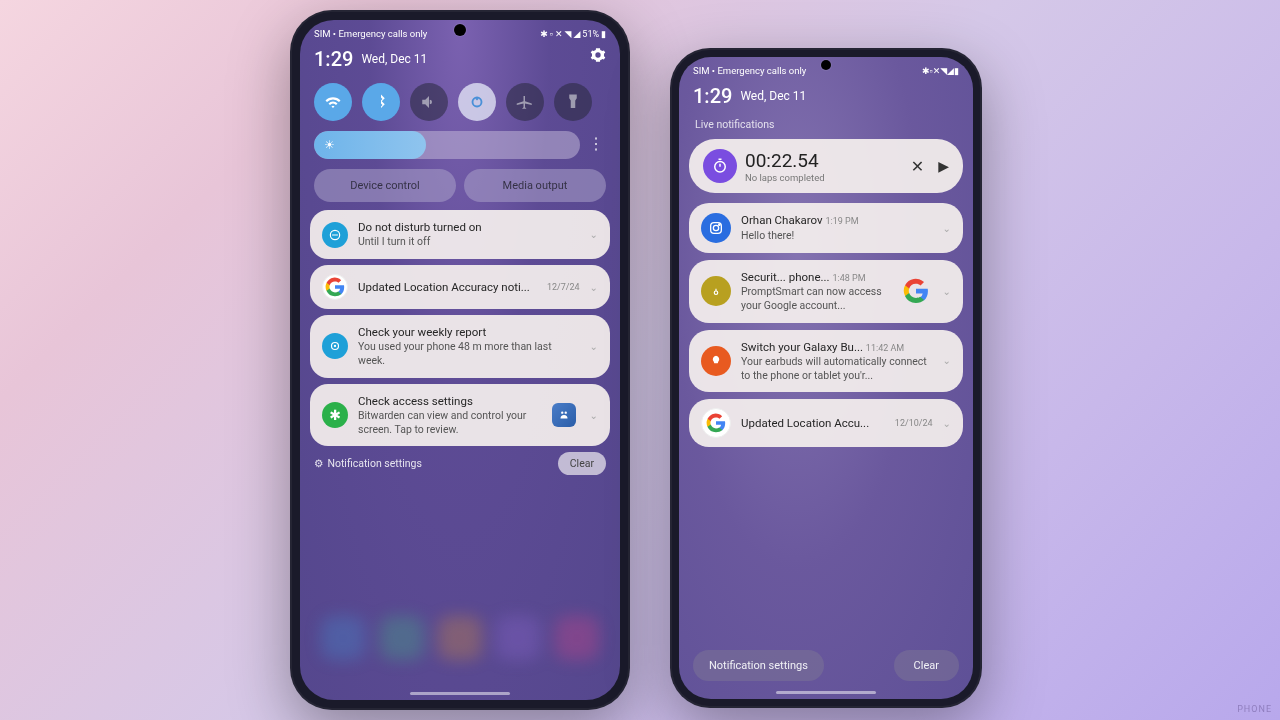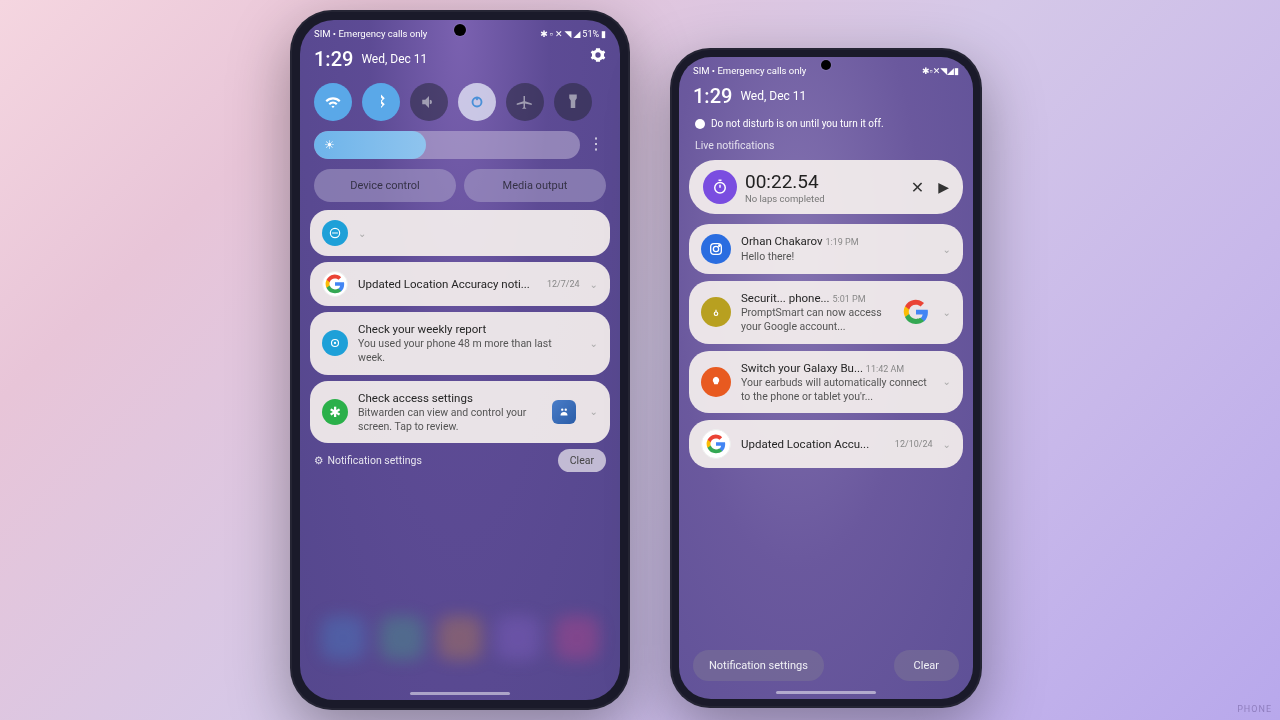--- a/index.html
+++ b/index.html
@@ -187,20 +187,24 @@
     </div>
 
     <div class="notif-list">
       <div class="notif">
         <div class="icon-circle" style="background:#1ea0d8">
             <svg width="14" height="14" viewBox="0 0 24 24" fill="#fff">
               <circle cx="12" cy="12" r="8" fill="none" stroke="#fff" stroke-width="2"></circle>
               <path d="M7 12h10" stroke="#fff" stroke-width="2"></path>
             </svg>
           </div>
+        <div class="body">
+          <div class="title">Do not disturb turned on</div>
+          <div class="subtitle">Until I turn it off</div>
+        </div>
         <span class="chevron">⌄</span>
       </div>
 
       <div class="notif compact">
         <div class="icon-circle" style="background:#fff;border:1px solid #eee">
           <svg class="google-icon" viewBox="0 0 24 24">
               <path fill="#4285F4" d="M23 12.2c0-.8-.07-1.5-.2-2.2H12v4.2h6.2a5.3 5.3 0 01-2.3 3.5v2.9h3.7c2.2-2 3.4-5 3.4-8.4z"></path>
               <path fill="#34A853" d="M12 23c3 0 5.6-1 7.5-2.7l-3.7-2.9c-1 .7-2.3 1.1-3.8 1.1-2.9 0-5.4-2-6.3-4.6H1.9v2.9A11 11 0 0012 23z"></path>
               <path fill="#FBBC05" d="M5.7 13.9a6.6 6.6 0 010-4.2V6.8H1.9a11 11 0 000 9.8z"></path>
               <path fill="#EA4335" d="M12 5.4c1.6 0 3.1.6 4.2 1.6l3.2-3.2A11 11 0 001.9 6.8l3.8 3a6.5 6.5 0 016.3-4.4z"></path>
@@ -272,24 +276,20 @@
       <span class="status-right">
         <span class="status-icon">✱▫✕◥◢▮</span>
       </span>
     </div>
 
     <div class="clock-row">
       <span class="time">1:29</span>
       <span class="date">Wed, Dec 11</span>
     </div>
 
-    <div class="dnd-line">
-      <span class="dnd-dot"></span>
-      <span>Do not disturb is on until you turn it off.</span>
-    </div>
 
     <div class="section-lbl">Live notifications</div>
 
     <div class="stopwatch-card">
       <div class="stopwatch-icon">
           <svg width="18" height="18" viewBox="0 0 24 24" fill="#fff">
             <circle cx="12" cy="13" r="7" fill="none" stroke="#fff" stroke-width="2"></circle>
             <path d="M12 9v4M10 3h4" stroke="#fff" stroke-width="2"></path>
           </svg>
         </div>
@@ -320,21 +320,21 @@
       </div>
 
       <div class="notif">
         <div class="icon-circle big" style="background:#b8a020">
             <svg width="14" height="14" viewBox="0 0 24 24" fill="#fff">
               <circle cx="12" cy="15" r="3" fill="none" stroke="#fff" stroke-width="2"></circle>
               <path d="M12 12v-4" stroke="#fff" stroke-width="2"></path>
             </svg>
           </div>
         <div class="body">
-          <div class="title"><span>Securit...    phone...</span> <span class="meta-time">5:01 PM</span></div>
+          <div class="title"><span>Securit...    phone...</span> <span class="meta-time">1:48 PM</span></div>
           <div class="subtitle">PromptSmart can now access your Google account...</div>
         </div>
         <svg class="right-google" viewBox="0 0 24 24">
             <path fill="#4285F4" d="M23 12.2c0-.8-.07-1.5-.2-2.2H12v4.2h6.2a5.3 5.3 0 01-2.3 3.5v2.9h3.7c2.2-2 3.4-5 3.4-8.4z"></path>
             <path fill="#34A853" d="M12 23c3 0 5.6-1 7.5-2.7l-3.7-2.9c-1 .7-2.3 1.1-3.8 1.1-2.9 0-5.4-2-6.3-4.6H1.9v2.9A11 11 0 0012 23z"></path>
             <path fill="#FBBC05" d="M5.7 13.9a6.6 6.6 0 010-4.2V6.8H1.9a11 11 0 000 9.8z"></path>
             <path fill="#EA4335" d="M12 5.4c1.6 0 3.1.6 4.2 1.6l3.2-3.2A11 11 0 001.9 6.8l3.8 3a6.5 6.5 0 016.3-4.4z"></path>
           </svg>
         <span class="chevron" style="margin-left:4px">⌄</span>
       </div>

